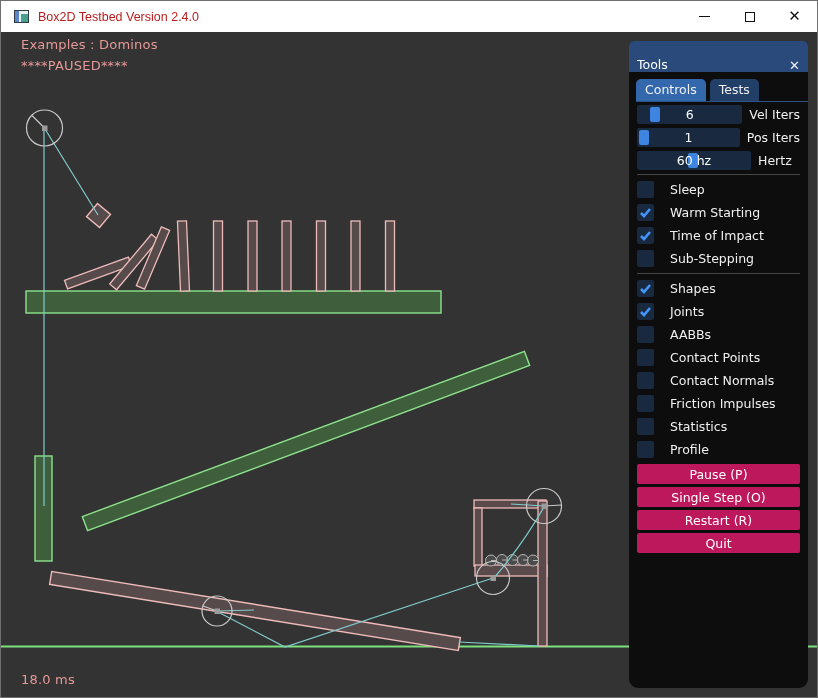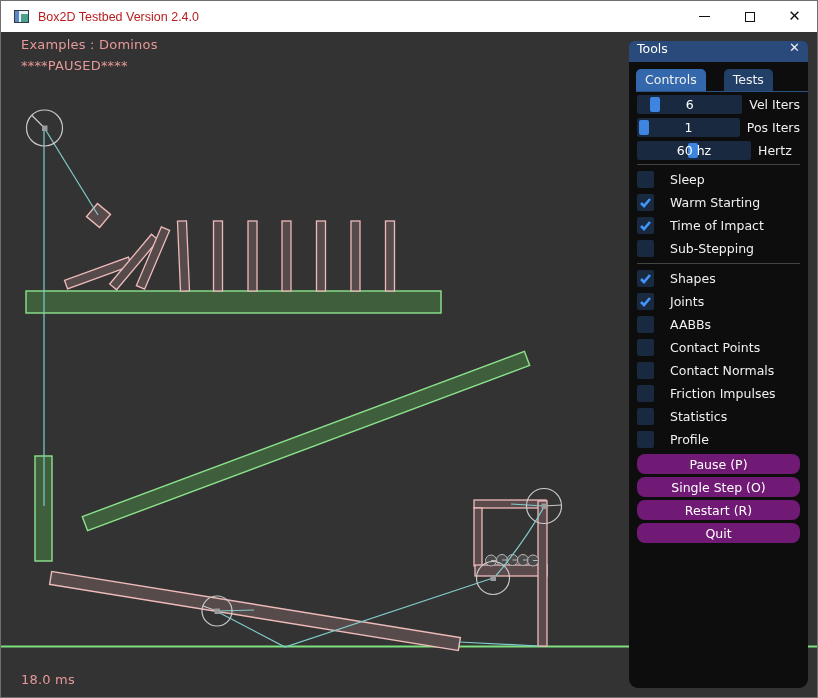--- a/index.html
+++ b/index.html
@@ -35,46 +35,46 @@
 
   .scene{ position:absolute; left:0; top:0; z-index:1; }
 
   
   .panel{
     position:absolute; left:628px; top:40px; width:179px; height:647px;
     background:#0d0d0d; z-index:20; border-radius:5px 5px 9px 9px;
     color:#f0f0f0; font-size:12.5px;
   }
   .panel-titlebar{
-    height:21px; background:#294a7a; border-radius:5px 5px 0 0;
-    display:flex; align-items:flex-start; padding:0 8px;
+    height:31px; background:#294a7a; border-radius:5px 5px 0 0;
+    display:flex; align-items:flex-end; padding:0 8px;
   }
   .panel-title{ color:#fff; }
   .panel-close{ margin-left:auto; color:#eee; font-size:13px; line-height:1; cursor:default;}
 
-  .tabbar{ display:flex; gap:18px; margin:7px 0 0 7px; border-bottom:1px solid #2d5382; padding-bottom:0;}
+  .tabbar{ display:flex; gap:4px; margin:7px 0 0 7px; border-bottom:1px solid #2d5382; padding-bottom:0;}
   .tab{ padding:3px 9px 4px 9px; border-radius:5px 5px 0 0; background:#223f68; }
   .tab.active{ background:#3368ad; }
 
   .panel-body{ padding:3px 8px 0 8px; }
 
   .slider-row{ display:flex; align-items:center; margin-bottom:4px; }
   .slider-track{ position:relative; width:114px; height:19px; background:#182940; border-radius:2px; }
   .slider-grab{ position:absolute; top:2px; width:10px; height:15px; background:#3d85e0; border-radius:2px; }
   .slider-value{ position:relative; z-index:2; width:100%; text-align:center; line-height:19px; color:#fff;}
   .slider-label{ margin-left:7px; white-space:nowrap; }
 
   .sep{ height:1px; background:#454545; margin:3px 0 6px 0; }
 
   .chk{ display:flex; align-items:center; height:17px; margin-bottom:6px; }
   .chk .box{ width:17px; height:17px; background:#182940; border-radius:2px; display:flex; align-items:center; justify-content:center;}
   .chk .lbl{ margin-left:16px; }
 
   .btn{
-    width:163px; height:20px; margin-bottom:3px; background:#701a75; border-radius:8px;
+    width:163px; height:20px; margin-bottom:3px; background:#be185d; border-radius:2px;
     display:flex; align-items:center; justify-content:center; color:#fff; cursor:default;
   }
 </style>
 </head>
 <body>
 
 <div class="window">
 
   <svg class="scene" width="818" height="698" viewBox="0 0 818 698">
 

